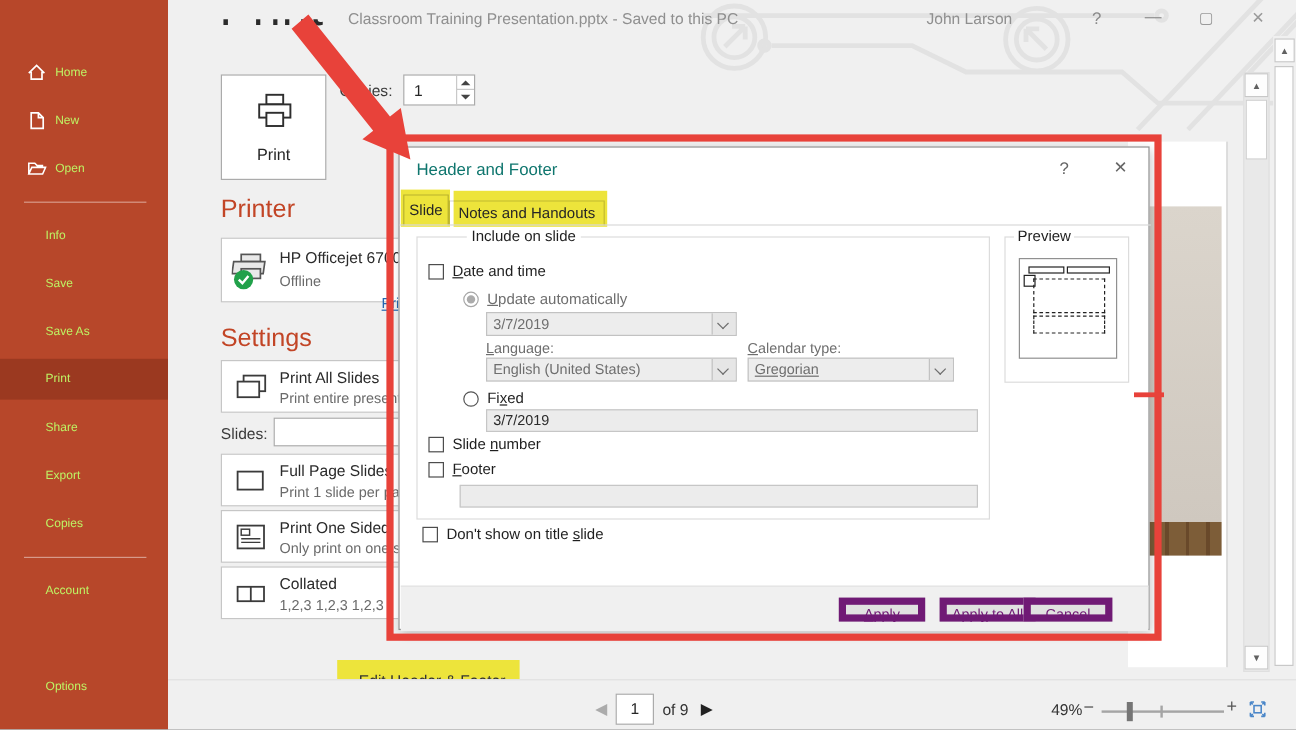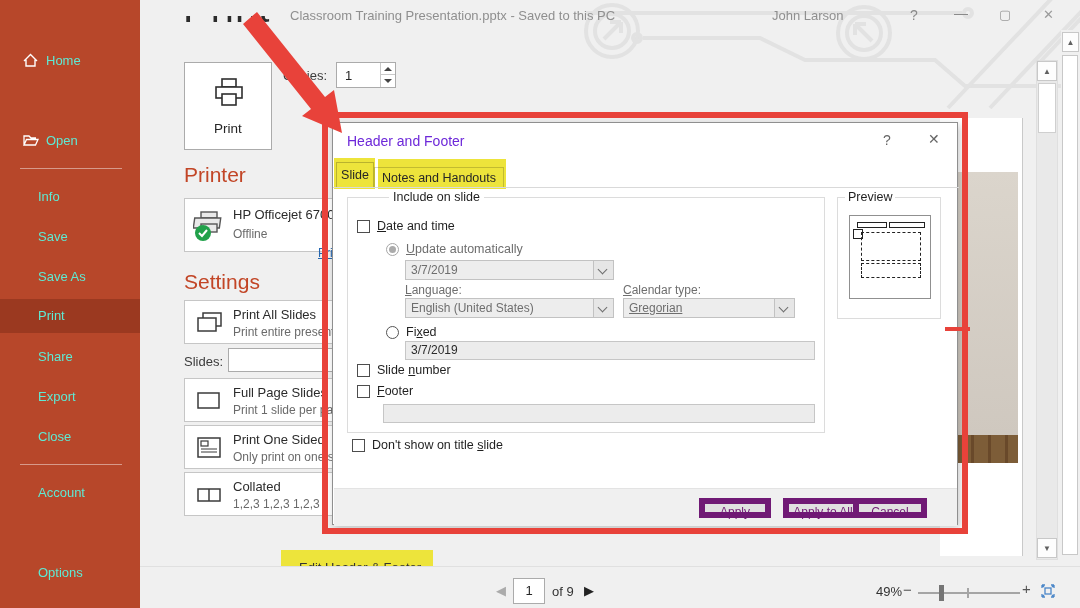--- a/index.html
+++ b/index.html
@@ -1,21 +1,21 @@
 <!DOCTYPE html>
 <html><head>
 <meta charset="utf-8">
 <style>
   html,body{margin:0;padding:0;background:#888;}
   .app{position:relative;width:1080px;height:608px;background:#f0f0f0;overflow:hidden;
        font-family:"Liberation Sans","DejaVu Sans",sans-serif;font-size:13px;color:#262626;}
   .abs{position:absolute;}
   
   .sidebar{position:absolute;left:0;top:0;width:140px;height:608px;background:#B7472A;}
-  .sb-item{position:absolute;left:0;width:140px;height:26px;color:#5eead4;font-size:13px;line-height:26px;cursor:pointer;}
+  .sb-item{position:absolute;left:0;width:140px;height:26px;color:#bef264;font-size:10px;line-height:26px;cursor:pointer;}
   .sb-item .lbl{position:absolute;left:38px;}
   .sb-item .lbl-ic{position:absolute;left:46px;}
   .sb-item svg{position:absolute;left:22px;top:4px;}
   .sb-sel{background:#9B3920;}
   .sb-div{position:absolute;left:20px;width:102px;height:1px;background:rgba(255,255,255,.45);}
   
   .red-h{position:absolute;font-size:21px;color:#C24526;}
   
   .wbox{position:absolute;background:#fff;border:1px solid #c6c6c6;box-sizing:border-box;}
   .si-title{position:absolute;left:48px;top:6px;font-size:13px;color:#2b2b2b;white-space:nowrap;}
@@ -72,20 +72,26 @@
   <div class="abs" style="left:999px;top:7px;color:#9a9a9a;font-size:13px;z-index:2;cursor:pointer;">▢</div>
   <div class="abs" style="left:1043px;top:7px;color:#9a9a9a;font-size:13px;z-index:2;cursor:pointer;">✕</div>
 
   <div class="sidebar">
     <div class="sb-item" style="top:48px;">
       <svg width="17" height="17" viewBox="0 0 17 17">
         <path d="M2,9 L8.5,2.5 L15,9 M4,7.8 V14 H13 V7.8" stroke="#fff" stroke-width="1.4" fill="none"></path>
         </svg>
       <span class="lbl-ic">Home</span>
     </div>
+    <div class="sb-item" style="top:88px;">
+      <svg width="17" height="17" viewBox="0 0 17 17">
+        <path d="M4,2 H10 L14,6 V15 H4 Z M10,2 V6 H14" stroke="#fff" stroke-width="1.4" fill="none"></path>
+        </svg>
+      <span class="lbl-ic">New</span>
+    </div>
     <div class="sb-item" style="top:128px;">
       <svg width="17" height="17" viewBox="0 0 17 17">
         <path d="M2,13 V4 H7 L9,6 H14 M2,13 L4.5,7.5 H16 L13.5,13 Z" stroke="#fff" stroke-width="1.3" fill="none"></path>
         </svg>
       <span class="lbl-ic">Open</span>
     </div>
     <div class="sb-div" style="top:168px;"></div>
     <div class="sb-item" style="top:184px;">
         <span class="lbl">Info</span>
       </div>
@@ -98,21 +104,21 @@
     <div class="sb-item sb-sel" style="top:299px;height:34px;line-height:34px;">
         <span class="lbl">Print</span>
       </div>
     <div class="sb-item" style="top:344px;">
         <span class="lbl">Share</span>
       </div>
     <div class="sb-item" style="top:384px;">
         <span class="lbl">Export</span>
       </div>
     <div class="sb-item" style="top:424px;">
-        <span class="lbl">Close</span>
+        <span class="lbl">Copies</span>
       </div>
     <div class="sb-div" style="top:464px;"></div>
     <div class="sb-item" style="top:480px;">
         <span class="lbl">Account</span>
       </div>
     <div class="sb-item" style="top:560px;">
         <span class="lbl">Options</span>
       </div>
   </div>
 
@@ -238,21 +244,21 @@
         <rect x="6" y="6" width="6" height="6"></rect>
         <path d="M3,3 L5,5 M3,3 h3 M3,3 v3"></path>
         <path d="M15,3 L13,5 M15,3 h-3 M15,3 v3"></path>
         <path d="M3,15 L5,13 M3,15 h3 M3,15 v-3"></path>
         <path d="M15,15 L13,13 M15,15 h-3 M15,15 v-3"></path>
       </g>
     </svg>
   </div>
 
   <div class="abs" style="left:332px;top:122px;width:626px;height:403px;background:#fff;border:1px solid #8f8f8f;box-sizing:border-box;z-index:20;box-shadow:2px 3px 8px rgba(0,0,0,.22);">
-    <div class="abs" style="left:14px;top:10px;font-size:14px;color:#6d28d9;">Header and Footer</div>
+    <div class="abs" style="left:14px;top:10px;font-size:14px;color:#0f766e;">Header and Footer</div>
     <div class="abs" style="left:550px;top:9px;font-size:14px;color:#666;cursor:pointer;">?</div>
     <div class="abs" style="left:595px;top:8px;font-size:14px;color:#666;cursor:pointer;">✕</div>
 
     <div class="abs" style="left:1px;top:35px;width:41px;height:31px;background:#EDE43B;"></div>
     <div class="abs" style="left:45px;top:36px;width:128px;height:30px;background:#EDE43B;"></div>
 
     <div class="abs" style="left:3px;top:39px;width:38px;height:26px;border:1px solid rgba(0,0,0,.22);border-bottom:none;box-sizing:border-box;text-align:center;line-height:25px;font-size:12.5px;cursor:pointer;">Slide</div>
     <div class="abs" style="left:41px;top:44px;width:130px;height:21px;border:1px solid rgba(0,0,0,.18);border-bottom:none;box-sizing:border-box;text-align:center;line-height:20px;font-size:12.5px;cursor:pointer;">Notes and Handouts</div>
     <div class="abs" style="left:0;top:64px;width:626px;height:1px;background:#d9d9d9;"></div>
 

